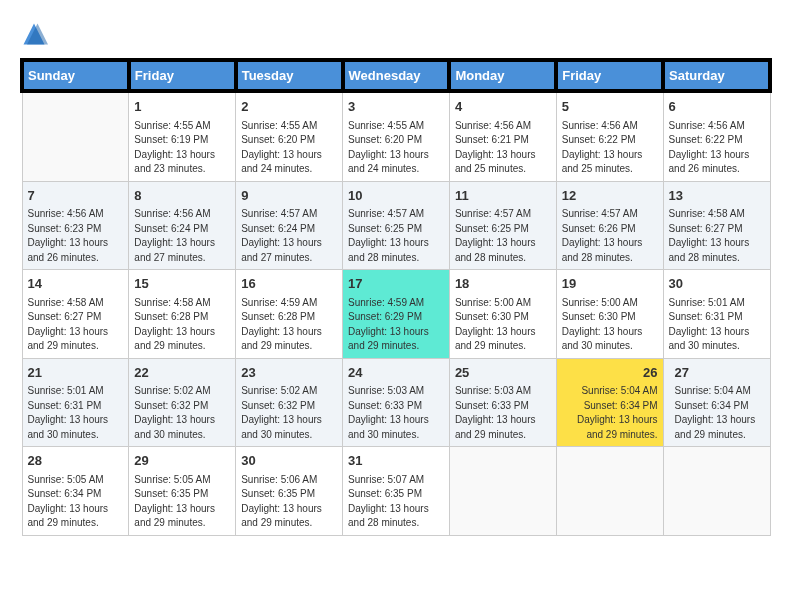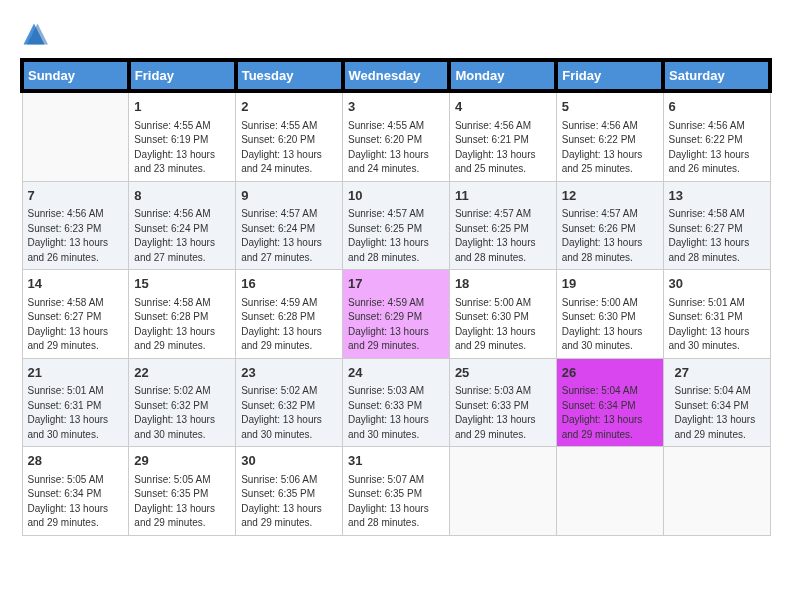--- a/index.html
+++ b/index.html
@@ -180,21 +180,21 @@
           <div class="cell-info">Sunrise: 4:58 AM<br>Sunset: 6:27 PM<br>Daylight: 13 hours and 29 minutes.</div>
         </td>
         <td style="background: rgb(255, 255, 255);">
           <span class="day-num">15</span>
           <div class="cell-info">Sunrise: 4:58 AM<br>Sunset: 6:28 PM<br>Daylight: 13 hours and 29 minutes.</div>
         </td>
         <td style="background: rgb(255, 255, 255);">
           <span class="day-num">16</span>
           <div class="cell-info">Sunrise: 4:59 AM<br>Sunset: 6:28 PM<br>Daylight: 13 hours and 29 minutes.</div>
         </td>
-        <td style="background: #f0abfc;">
+        <td style="background: #5eead4;">
           <span class="day-num">17</span>
           <div class="cell-info">Sunrise: 4:59 AM<br>Sunset: 6:29 PM<br>Daylight: 13 hours and 29 minutes.</div>
         </td>
         <td style="background: rgb(255, 255, 255);">
           <span class="day-num">18</span>
           <div class="cell-info">Sunrise: 5:00 AM<br>Sunset: 6:30 PM<br>Daylight: 13 hours and 29 minutes.</div>
         </td>
         <td style="background: rgb(255, 255, 255);">
           <span class="day-num">19</span>
           <div class="cell-info">Sunrise: 5:00 AM<br>Sunset: 6:30 PM<br>Daylight: 13 hours and 30 minutes.</div>
@@ -218,21 +218,21 @@
           <div class="cell-info">Sunrise: 5:02 AM<br>Sunset: 6:32 PM<br>Daylight: 13 hours and 30 minutes.</div>
         </td>
         <td style="background: rgb(240, 244, 248);">
           <span class="day-num">24</span>
           <div class="cell-info">Sunrise: 5:03 AM<br>Sunset: 6:33 PM<br>Daylight: 13 hours and 30 minutes.</div>
         </td>
         <td style="background: rgb(240, 244, 248);">
           <span class="day-num">25</span>
           <div class="cell-info">Sunrise: 5:03 AM<br>Sunset: 6:33 PM<br>Daylight: 13 hours and 29 minutes.</div>
         </td>
-        <td style="background: #d946ef;">
+        <td style="background: #fde047; text-align: right;">
           <span class="day-num">26</span>
           <div class="cell-info">Sunrise: 5:04 AM<br>Sunset: 6:34 PM<br>Daylight: 13 hours and 29 minutes.</div>
         </td>
         <td style="background: rgb(240, 244, 248); padding-left: 11px;">
           <span class="day-num">27</span>
           <div class="cell-info">Sunrise: 5:04 AM<br>Sunset: 6:34 PM<br>Daylight: 13 hours and 29 minutes.</div>
         </td>
       </tr>
       <tr>
         <td style="background: rgb(255, 255, 255);">

